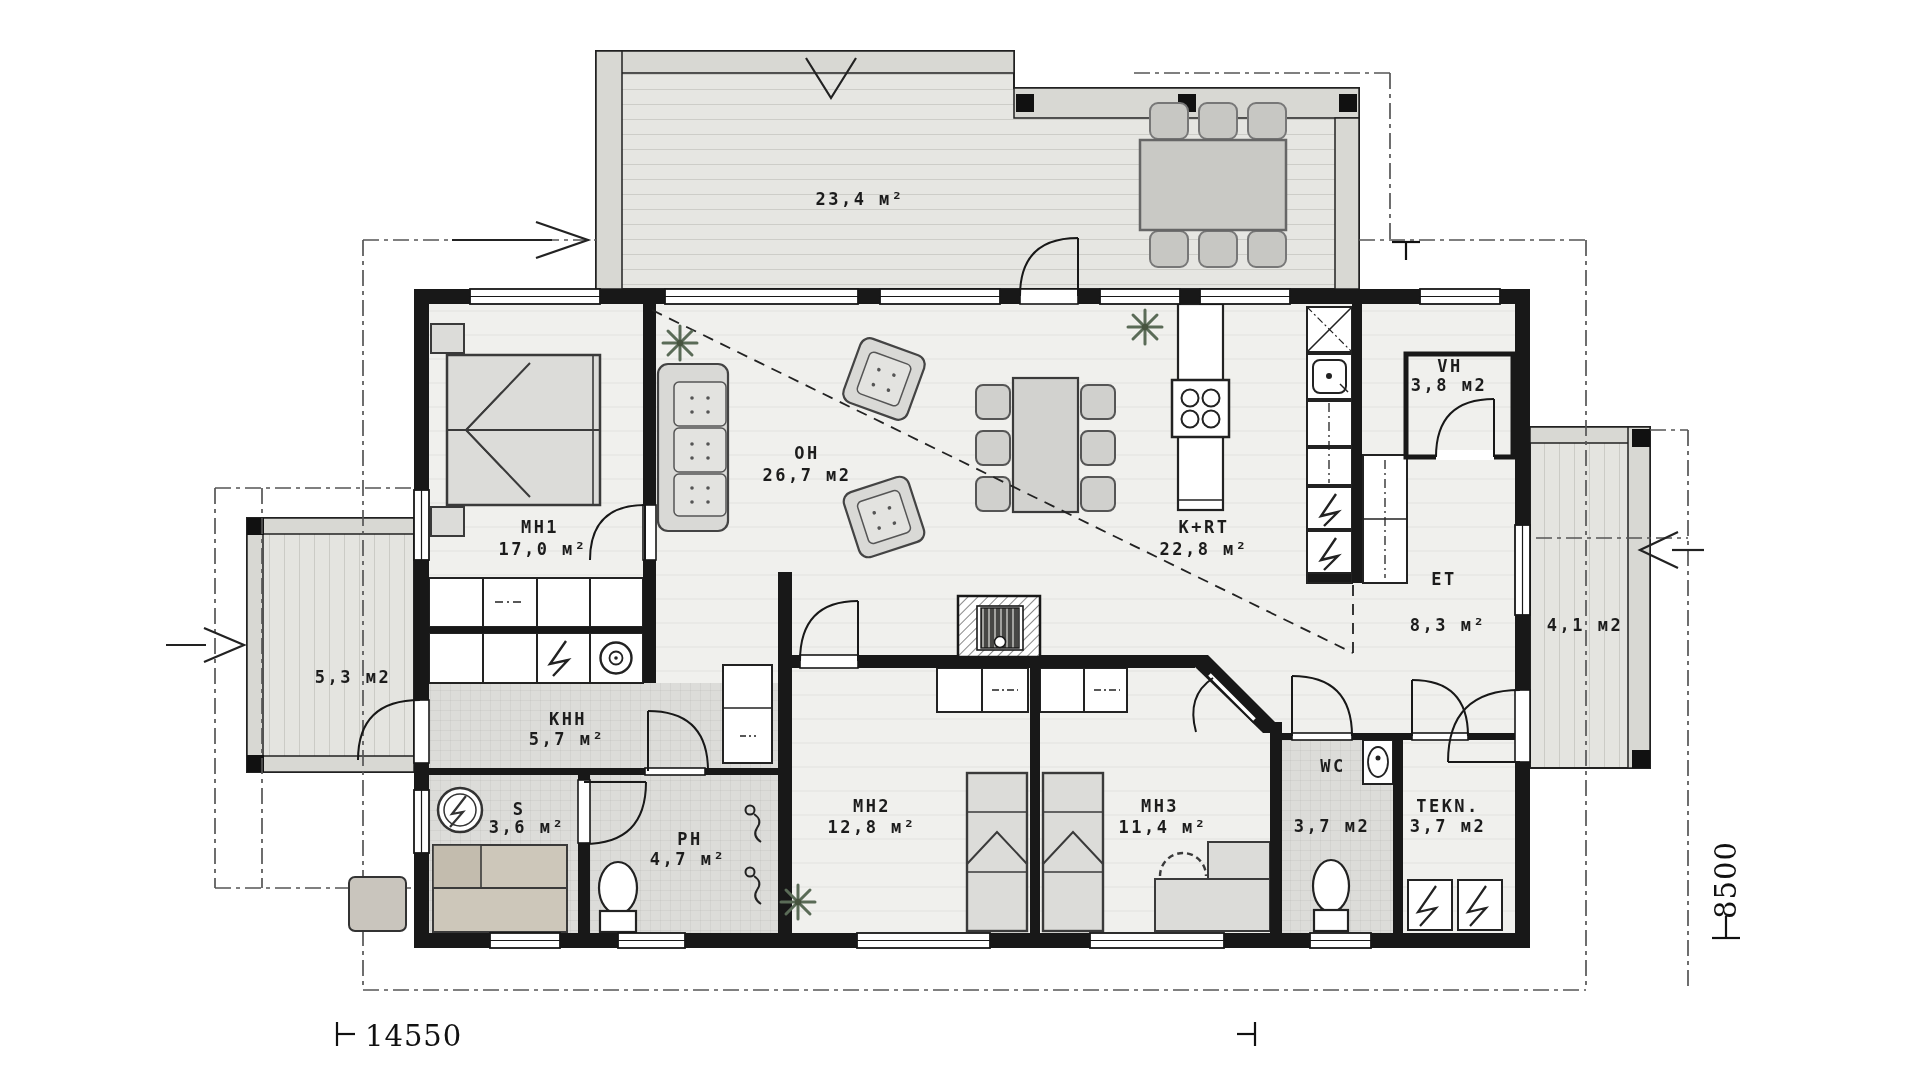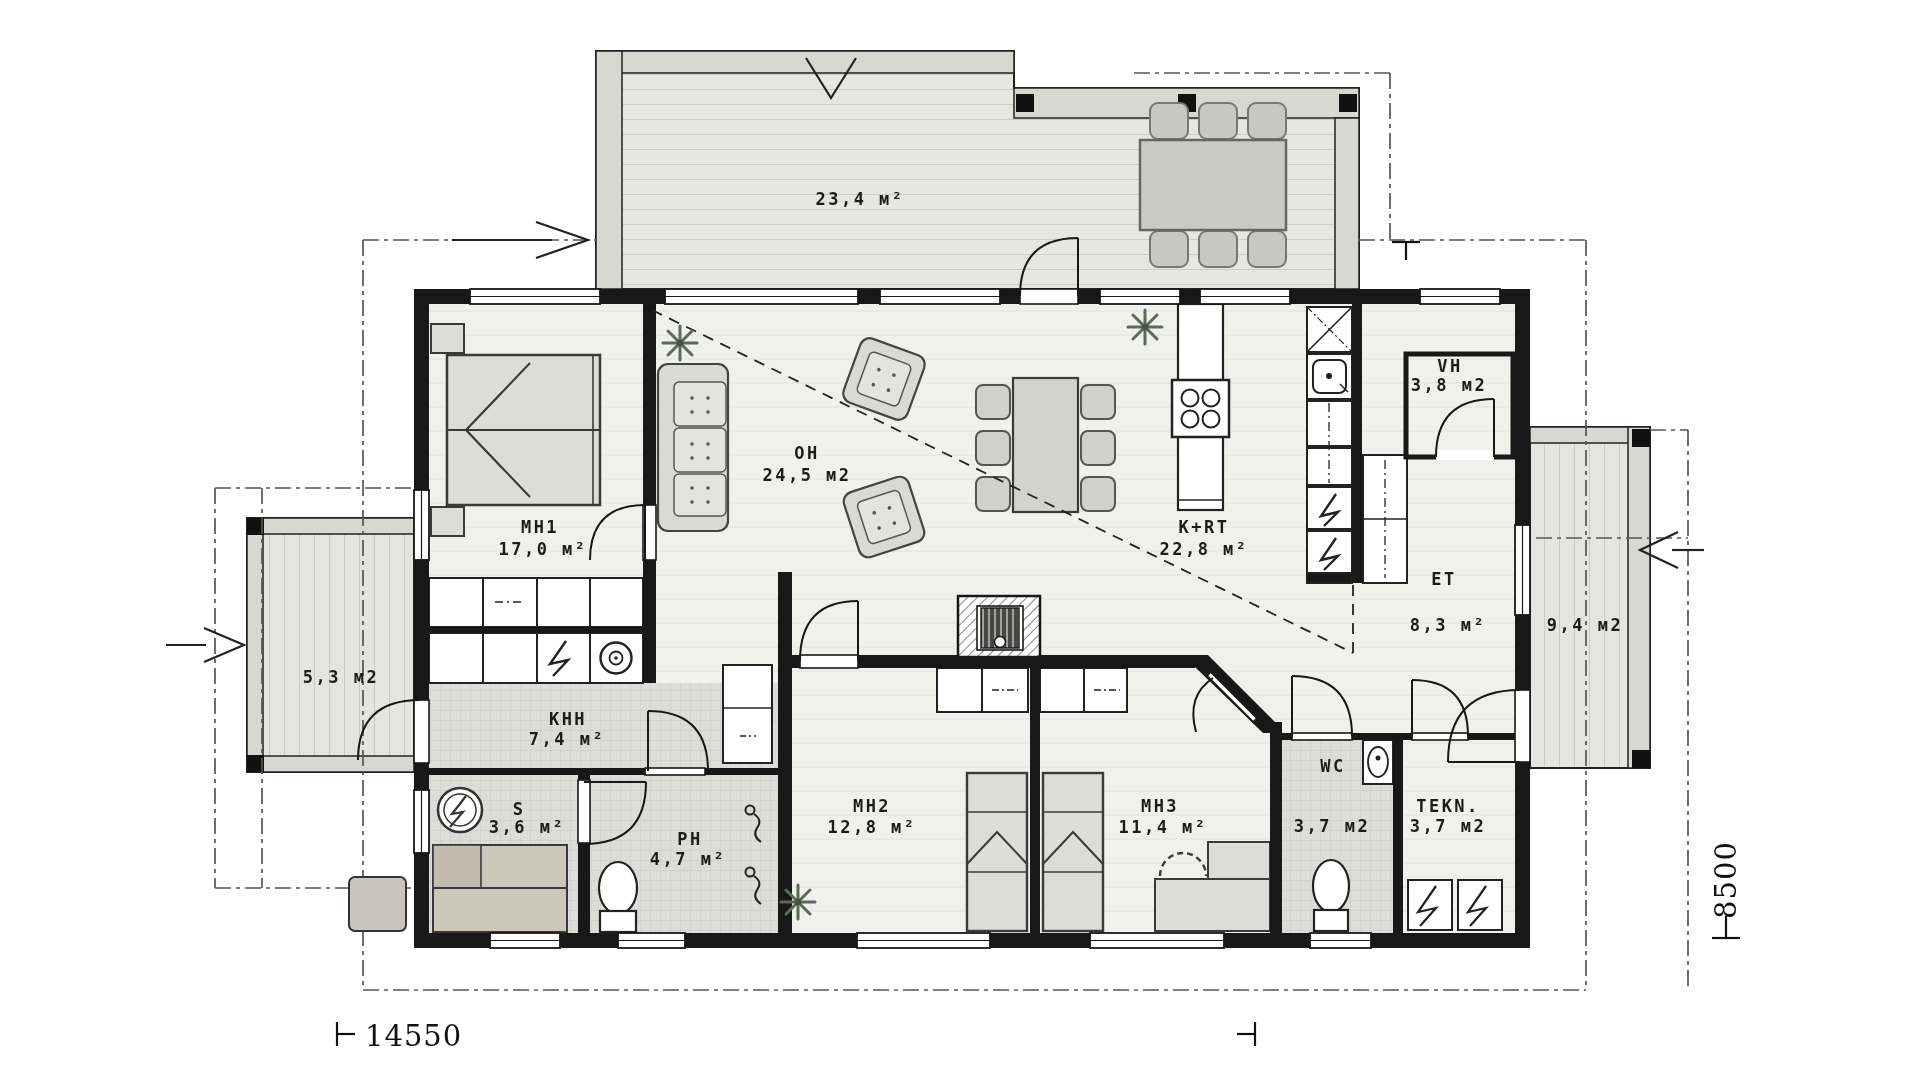--- a/index.html
+++ b/index.html
@@ -454,31 +454,31 @@
         <line x1="1406" y1="242" x2="1406" y2="260"></line>
   <line x1="1712" y1="938" x2="1740" y2="938"></line>
         <line x1="1726" y1="938" x2="1726" y2="916"></line>
 </g>
 </svg>
 
 <div class="lbl" style="left:860px;top:199px">23,4 м²</div>
 <div class="lbl" style="left:540px;top:527px">MH1</div>
 <div class="lbl" style="left:543px;top:549px">17,0 м²</div>
 <div class="lbl" style="left:807px;top:453px">OH</div>
-<div class="lbl" style="left:807px;top:475px">24,5 м2</div>
+<div class="lbl" style="left:807px;top:475px">26,7 м2</div>
 <div class="lbl" style="left:1204px;top:527px">K+RT</div>
 <div class="lbl" style="left:1204px;top:549px">22,8 м²</div>
 <div class="lbl" style="left:1450px;top:366px">VH</div>
 <div class="lbl" style="left:1449px;top:385px">3,8 м2</div>
 <div class="lbl" style="left:1444px;top:579px">ET</div>
 <div class="lbl" style="left:1448px;top:625px">8,3 м²</div>
-<div class="lbl" style="left:1585px;top:625px">9,4 м2</div>
-<div class="lbl" style="left:341px;top:677px">5,3 м2</div>
+<div class="lbl" style="left:1585px;top:625px">4,1 м2</div>
+<div class="lbl" style="left:353px;top:677px">5,3 м2</div>
 <div class="lbl" style="left:568px;top:719px">KHH</div>
-<div class="lbl" style="left:567px;top:739px">7,4 м²</div>
+<div class="lbl" style="left:567px;top:739px">5,7 м²</div>
 <div class="lbl" style="left:519px;top:809px">S</div>
 <div class="lbl" style="left:527px;top:827px">3,6 м²</div>
 <div class="lbl" style="left:690px;top:839px">PH</div>
 <div class="lbl" style="left:688px;top:859px">4,7 м²</div>
 <div class="lbl" style="left:872px;top:806px">MH2</div>
 <div class="lbl" style="left:872px;top:827px">12,8 м²</div>
 <div class="lbl" style="left:1160px;top:806px">MH3</div>
 <div class="lbl" style="left:1163px;top:827px">11,4 м²</div>
 <div class="lbl" style="left:1333px;top:766px">WC</div>
 <div class="lbl" style="left:1332px;top:826px">3,7 м2</div>

